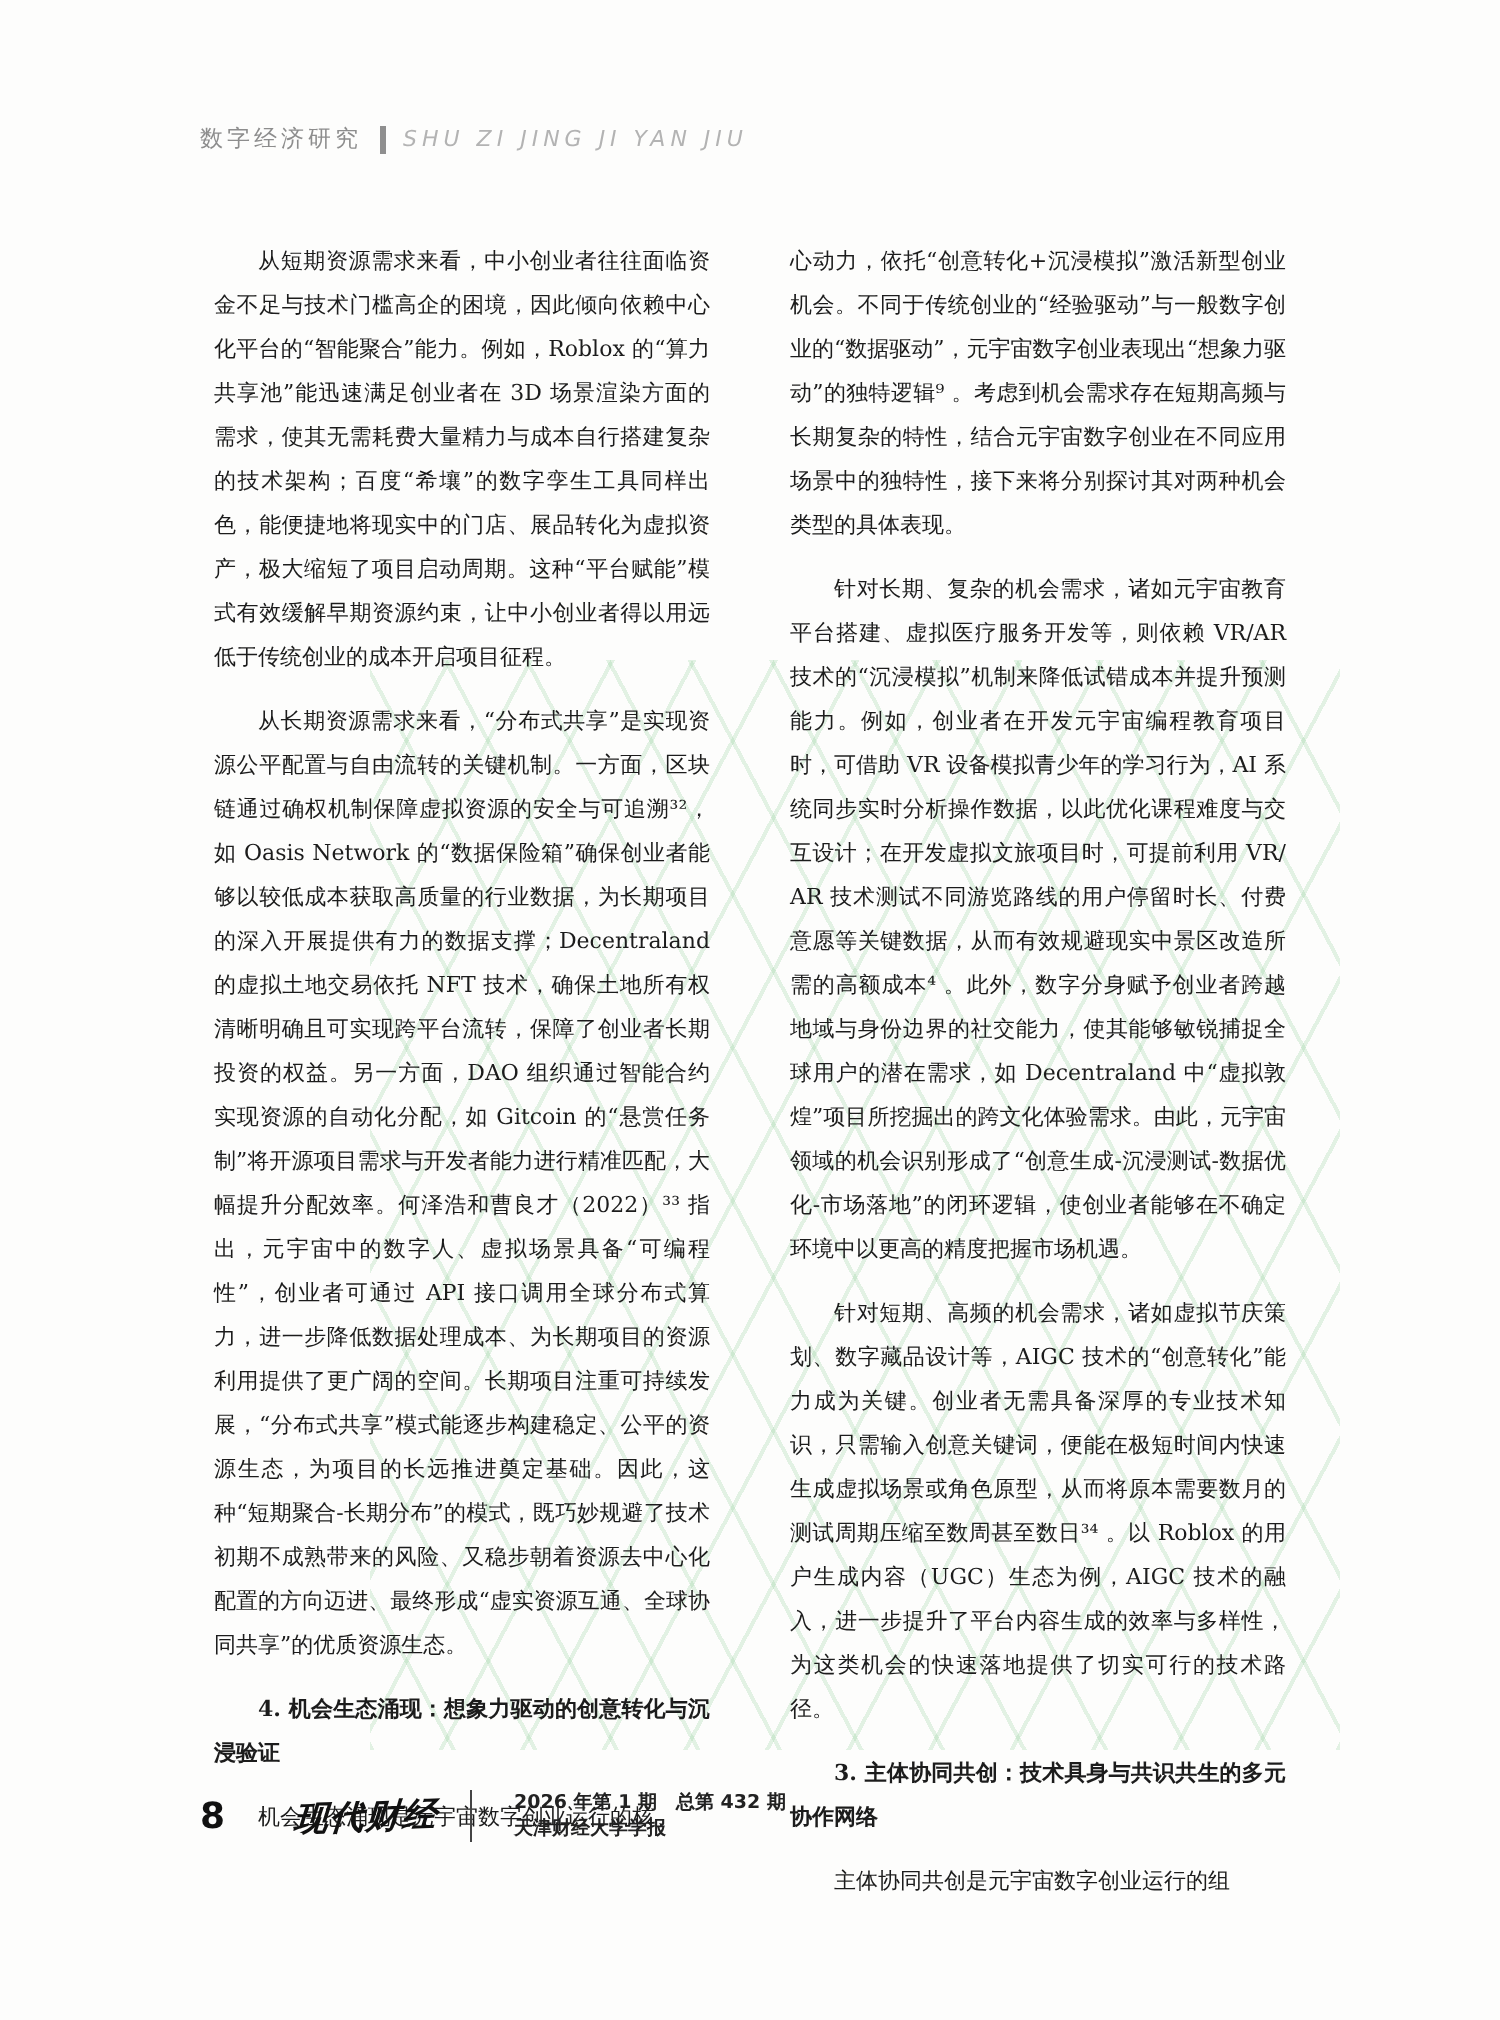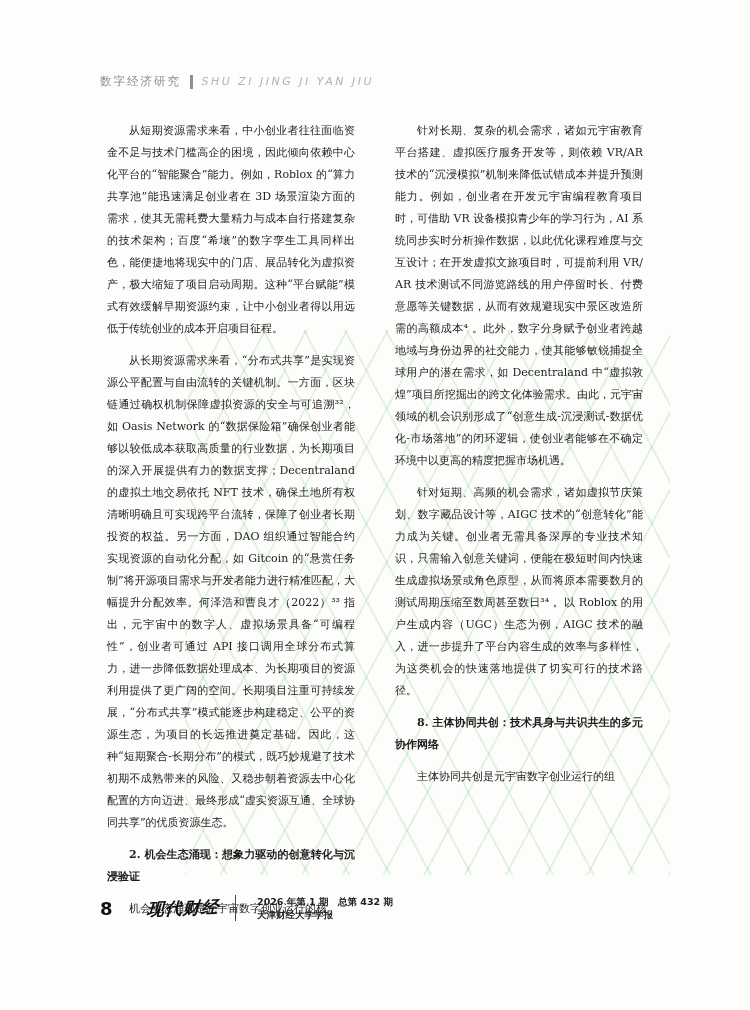--- a/index.html
+++ b/index.html
@@ -8,21 +8,21 @@
     background:#ffffff;
     font-family:"DejaVu Serif","Liberation Serif",serif;
     color:#1c1c1c;
     position:relative;
     overflow:hidden;
   }
   .page{position:absolute;left:0;top:0;width:750px;height:1010px;background:#fdfdfc;}
 
   
   .header{
-    position:absolute;left:100px;top:74px;
+    position:absolute;left:100px;top:62px;
     display:flex;align-items:center;gap:9px;
     font-family:"DejaVu Sans","Liberation Sans",sans-serif;
   }
   .header .cn{font-size:11.5px;color:#8d8d8d;letter-spacing:2px;}
   .header .bar{width:2.5px;height:14px;background:#8f8f8f;}
   .header .py{font-size:11px;color:#b3b3b3;letter-spacing:2.5px;font-style:italic;}
 
   
   .watermark{
     position:absolute;left:185px;top:330px;width:485px;height:545px;
@@ -81,27 +81,28 @@
     <span class="bar"></span>
     <span class="py">SHU ZI JING JI YAN JIU</span>
   </div>
 
   <div class="watermark"></div>
 
   <div class="columns">
     <div class="col">
       <p class="para indent">从短期资源需求来看，中小创业者往往面临资金不足与技术门槛高企的困境，因此倾向依赖中心化平台的“智能聚合”能力。例如，Roblox 的“算力共享池”能迅速满足创业者在 3D 场景渲染方面的需求，使其无需耗费大量精力与成本自行搭建复杂的技术架构；百度“希壤”的数字孪生工具同样出色，能便捷地将现实中的门店、展品转化为虚拟资产，极大缩短了项目启动周期。这种“平台赋能”模式有效缓解早期资源约束，让中小创业者得以用远低于传统创业的成本开启项目征程。</p>
       <p class="para indent">从长期资源需求来看，“分布式共享”是实现资源公平配置与自由流转的关键机制。一方面，区块链通过确权机制保障虚拟资源的安全与可追溯³²，如 Oasis Network 的“数据保险箱”确保创业者能够以较低成本获取高质量的行业数据，为长期项目的深入开展提供有力的数据支撑；Decentraland 的虚拟土地交易依托 NFT 技术，确保土地所有权清晰明确且可实现跨平台流转，保障了创业者长期投资的权益。另一方面，DAO 组织通过智能合约实现资源的自动化分配，如 Gitcoin 的“悬赏任务制”将开源项目需求与开发者能力进行精准匹配，大幅提升分配效率。何泽浩和曹良才（2022）³³ 指出，元宇宙中的数字人、虚拟场景具备“可编程性”，创业者可通过 API 接口调用全球分布式算力，进一步降低数据处理成本、为长期项目的资源利用提供了更广阔的空间。长期项目注重可持续发展，“分布式共享”模式能逐步构建稳定、公平的资源生态，为项目的长远推进奠定基础。因此，这种“短期聚合-长期分布”的模式，既巧妙规避了技术初期不成熟带来的风险、又稳步朝着资源去中心化配置的方向迈进、最终形成“虚实资源互通、全球协同共享”的优质资源生态。</p>
-      <p class="para indent heading">2. 机会生态涌现：想象力驱动的创意转化与沉浸验证</p>
+      <p class="para indent heading">4. 机会生态涌现：想象力驱动的创意转化与沉浸验证</p>
       <p class="para indent">机会生态涌现是元宇宙数字创业运行的核</p>
     </div>
     <div class="col">
+      <p class="para">心动力，依托“创意转化+沉浸模拟”激活新型创业机会。不同于传统创业的“经验驱动”与一般数字创业的“数据驱动”，元宇宙数字创业表现出“想象力驱动”的独特逻辑⁹ 。考虑到机会需求存在短期高频与长期复杂的特性，结合元宇宙数字创业在不同应用场景中的独特性，接下来将分别探讨其对两种机会类型的具体表现。</p>
       <p class="para indent">针对长期、复杂的机会需求，诸如元宇宙教育平台搭建、虚拟医疗服务开发等，则依赖 VR/AR 技术的“沉浸模拟”机制来降低试错成本并提升预测能力。例如，创业者在开发元宇宙编程教育项目时，可借助 VR 设备模拟青少年的学习行为，AI 系统同步实时分析操作数据，以此优化课程难度与交互设计；在开发虚拟文旅项目时，可提前利用 VR/AR 技术测试不同游览路线的用户停留时长、付费意愿等关键数据，从而有效规避现实中景区改造所需的高额成本⁴ 。此外，数字分身赋予创业者跨越地域与身份边界的社交能力，使其能够敏锐捕捉全球用户的潜在需求，如 Decentraland 中“虚拟敦煌”项目所挖掘出的跨文化体验需求。由此，元宇宙领域的机会识别形成了“创意生成-沉浸测试-数据优化-市场落地”的闭环逻辑，使创业者能够在不确定环境中以更高的精度把握市场机遇。</p>
       <p class="para indent">针对短期、高频的机会需求，诸如虚拟节庆策划、数字藏品设计等，AIGC 技术的“创意转化”能力成为关键。创业者无需具备深厚的专业技术知识，只需输入创意关键词，便能在极短时间内快速生成虚拟场景或角色原型，从而将原本需要数月的测试周期压缩至数周甚至数日³⁴ 。以 Roblox 的用户生成内容（UGC）生态为例，AIGC 技术的融入，进一步提升了平台内容生成的效率与多样性，为这类机会的快速落地提供了切实可行的技术路径。</p>
-      <p class="para indent heading">8. 主体协同共创：技术具身与共识共生的多元协作网络</p>
+      <p class="para indent heading">3. 主体协同共创：技术具身与共识共生的多元协作网络</p>
       <p class="para indent">主体协同共创是元宇宙数字创业运行的组</p>
     </div>
   </div>
 
   <div class="footer">
     <span class="pageno">8</span>
     <span class="logo">现代财经</span>
     <span class="fbar"></span>
     <span class="issue">
       <span>2026 年第 1 期　总第 432 期</span><br>

